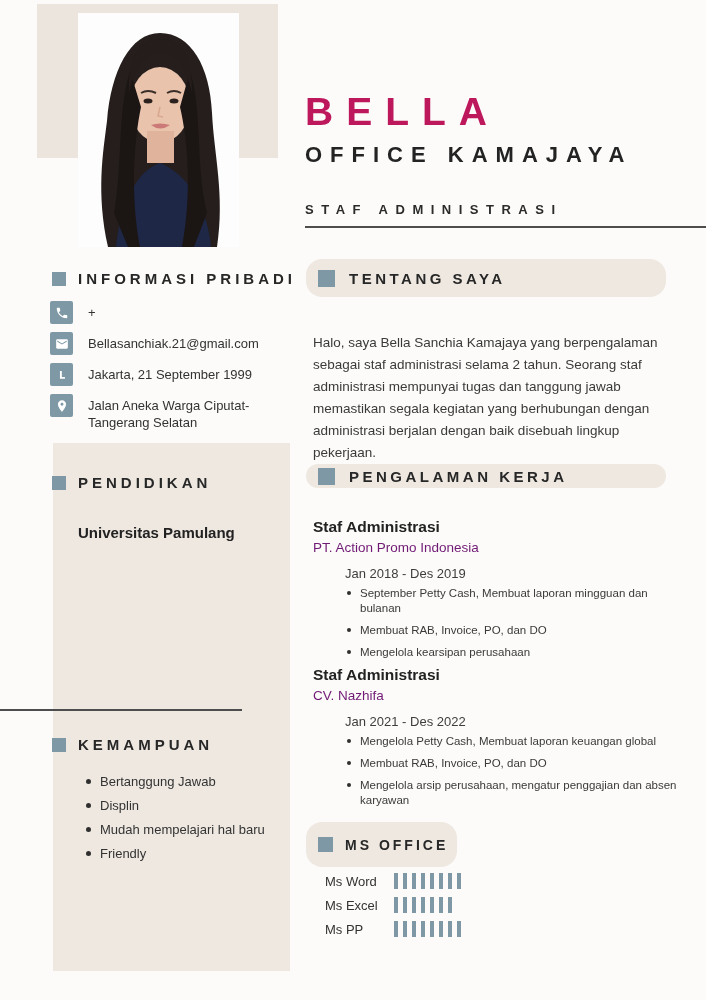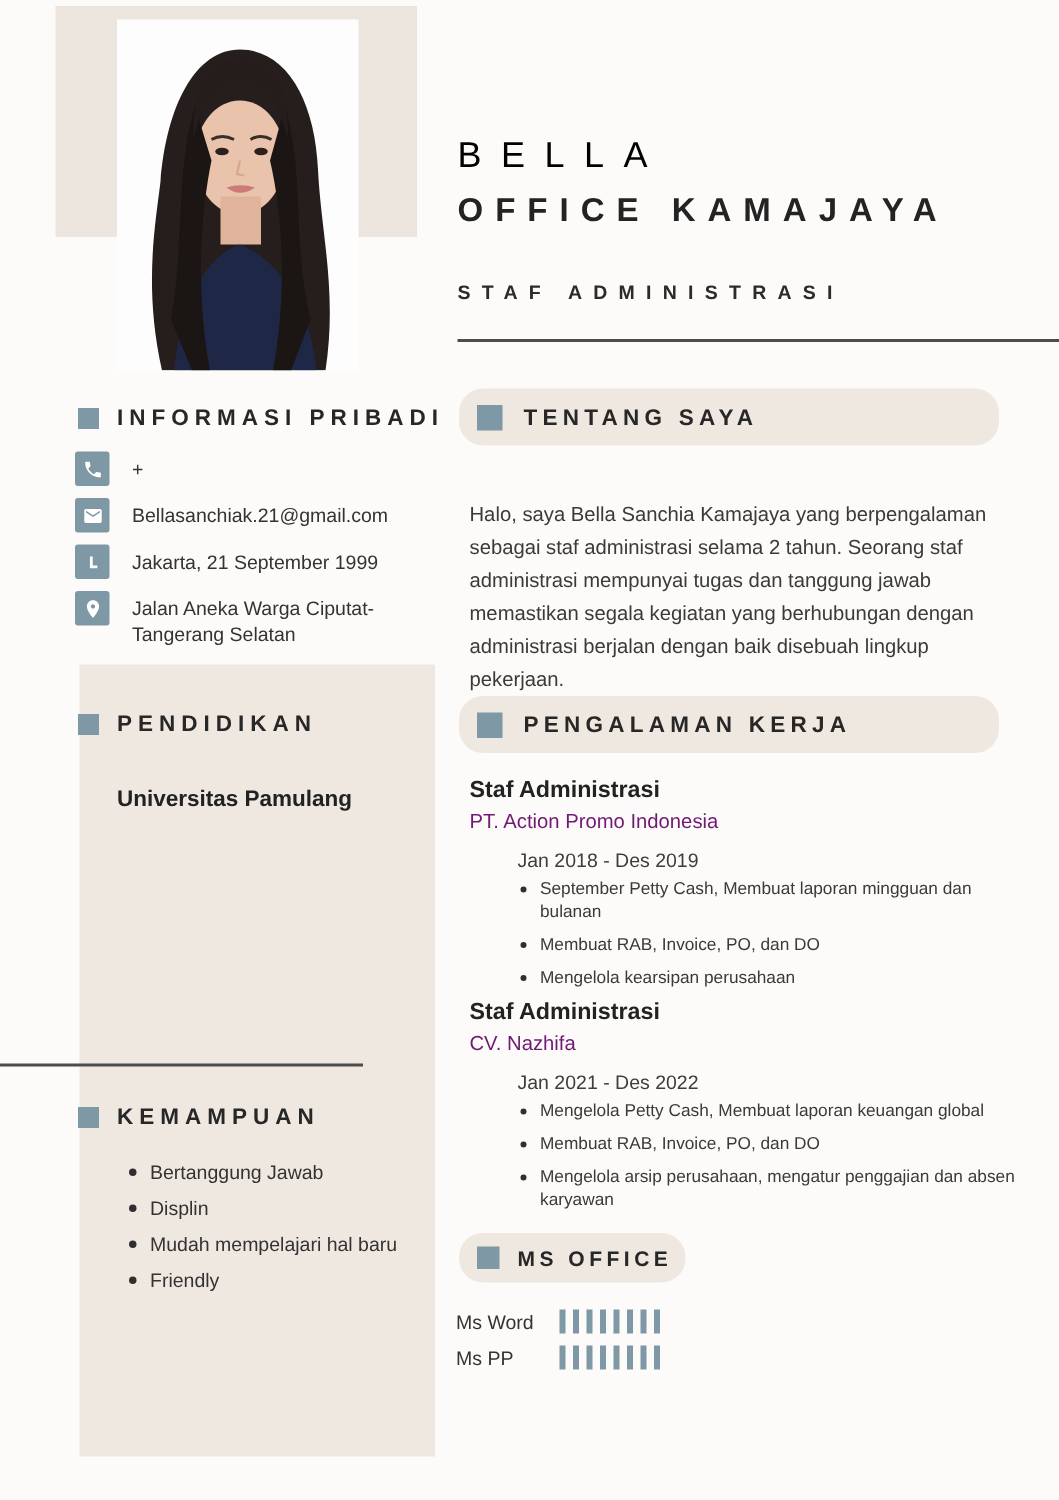--- a/index.html
+++ b/index.html
@@ -14,21 +14,21 @@
     background:#fcfbf9;
     overflow:hidden;
     color:#2f2f2f;
   }
   
   .photo-bg{position:absolute;left:37px;top:4px;width:241px;height:154px;background:#ece5de;}
   .photo{position:absolute;left:78px;top:13px;width:161px;height:234px;background:#fdfdfd;overflow:hidden;}
   .photo svg{display:block;width:100%;height:100%;}
   
   .hero{position:absolute;left:305px;top:92px;width:400px;}
-  .first-name{font-size:24px;font-weight:400;letter-spacing:13px;color:#000000;line-height:1;}
+  .first-name{font-size:39px;font-weight:700;letter-spacing:13px;color:#be185d;line-height:1;}
   .last-name{margin-top:13px;font-size:22px;font-weight:700;letter-spacing:8px;color:#232323;line-height:1;}
   .job-title{margin-top:37px;font-size:13px;font-weight:700;letter-spacing:7.5px;color:#2b2b2b;line-height:1;}
   .hero-rule{position:absolute;left:305px;top:226px;width:401px;height:2px;background:#4d4d4d;}
   
   .sec-head{position:absolute;display:flex;align-items:center;}
   .sec-head .sq{width:14px;height:14px;background:#7e98a6;flex:0 0 auto;margin-right:12px;}
   .sec-head h2{margin:0;font-size:15px;font-weight:700;letter-spacing:4px;color:#272727;white-space:nowrap;}
   
   .sec-bar{position:absolute;background:#eee8e1;display:flex;align-items:center;padding-left:12px;box-sizing:border-box;border-radius:16px;}
   .sec-bar .sq{width:17px;height:17px;background:#7e98a6;flex:0 0 auto;margin-right:14px;}
@@ -56,21 +56,21 @@
   .about-text{position:absolute;left:313px;top:318px;width:356px;font-size:13.5px;line-height:22px;color:#3a3a3a;}
   
   .job{position:absolute;width:370px;}
   .job-role{font-size:15.5px;font-weight:700;color:#222;}
   .job-company{margin-top:4px;font-size:13.5px;color:#701a75;}
   .job-period{margin:11px 0 5px 32px;font-size:13px;color:#3d3d3d;}
   .duties{margin:0 0 0 34px;padding:0;list-style:none;font-size:11.5px;color:#3a3a3a;}
   .duties li{position:relative;padding-left:13px;margin-bottom:7px;line-height:15px;}
   .duties li::before{content:"";position:absolute;left:0;top:5px;width:4px;height:4px;border-radius:50%;background:#2f2f2f;}
   
-  .office-rows{position:absolute;left:304px;top:869px;width:340px;}
+  .office-rows{position:absolute;left:325px;top:869px;width:340px;}
   .office-row{display:flex;align-items:center;height:24px;}
   .office-label{width:69px;font-size:13px;color:#333;flex:0 0 auto;}
   .ticks{display:flex;gap:5px;align-items:center;}
   .ticks .tick{width:4px;height:16px;background:#7e98a6;}
 </style>
 </head>
 <body>
 
 <div class="page">
 
@@ -162,21 +162,21 @@
     <li>Mudah mempelajari hal baru</li>
     <li>Friendly</li>
   </ul>
 
   <div class="sec-bar" style="left:306px;top:259px;width:360px;height:38px;">
     <span class="sq"></span>
     <h2>TENTANG SAYA</h2>
   </div>
   <p class="about-text">Halo, saya Bella Sanchia Kamajaya yang berpengalaman sebagai staf administrasi selama 2 tahun. Seorang staf administrasi mempunyai tugas dan tanggung jawab memastikan segala kegiatan yang berhubungan dengan administrasi berjalan dengan baik disebuah lingkup pekerjaan.</p>
 
-  <div class="sec-bar" style="left:306px;top:464px;width:360px;height:38px;">
+  <div class="sec-bar" style="left:306px;top:464px;width:360px;height:24px;">
     <span class="sq"></span>
     <h2>PENGALAMAN KERJA</h2>
   </div>
 
   <div class="job" style="left:313px;top:518px;">
     <div class="job-role">Staf Administrasi</div>
     <div class="job-company">PT. Action Promo Indonesia</div>
     <div class="job-period">Jan 2018 - Des 2019</div>
     <ul class="duties">
       <li>September Petty Cash, Membuat laporan mingguan dan bulanan</li>
@@ -189,40 +189,52 @@
     <div class="job-role">Staf Administrasi</div>
     <div class="job-company">CV. Nazhifa</div>
     <div class="job-period">Jan 2021 - Des 2022</div>
     <ul class="duties" style="max-width:330px;">
       <li>Mengelola Petty Cash, Membuat laporan keuangan global</li>
       <li>Membuat RAB, Invoice, PO, dan DO</li>
       <li>Mengelola arsip perusahaan, mengatur penggajian dan absen karyawan</li>
     </ul>
   </div>
 
-  <div class="sec-bar small" style="left:306px;top:822px;width:151px;height:33px;">
+  <div class="sec-bar small" style="left:306px;top:822px;width:151px;height:45px;">
     <span class="sq"></span>
     <h2>MS OFFICE</h2>
   </div>
 
   <div class="office-rows">
     <div class="office-row">
       <span class="office-label">Ms Word</span>
       <span class="ticks">
           <span class="tick"></span>
           <span class="tick"></span>
           <span class="tick"></span>
           <span class="tick"></span>
           <span class="tick"></span>
           <span class="tick"></span>
           <span class="tick"></span>
           <span class="tick"></span>
         </span>
     </div>
     <div class="office-row">
+      <span class="office-label">Ms Excel</span>
+      <span class="ticks">
+          <span class="tick"></span>
+          <span class="tick"></span>
+          <span class="tick"></span>
+          <span class="tick"></span>
+          <span class="tick"></span>
+          <span class="tick"></span>
+          <span class="tick"></span>
+        </span>
+    </div>
+    <div class="office-row">
       <span class="office-label">Ms PP</span>
       <span class="ticks">
           <span class="tick"></span>
           <span class="tick"></span>
           <span class="tick"></span>
           <span class="tick"></span>
           <span class="tick"></span>
           <span class="tick"></span>
           <span class="tick"></span>
           <span class="tick"></span>

